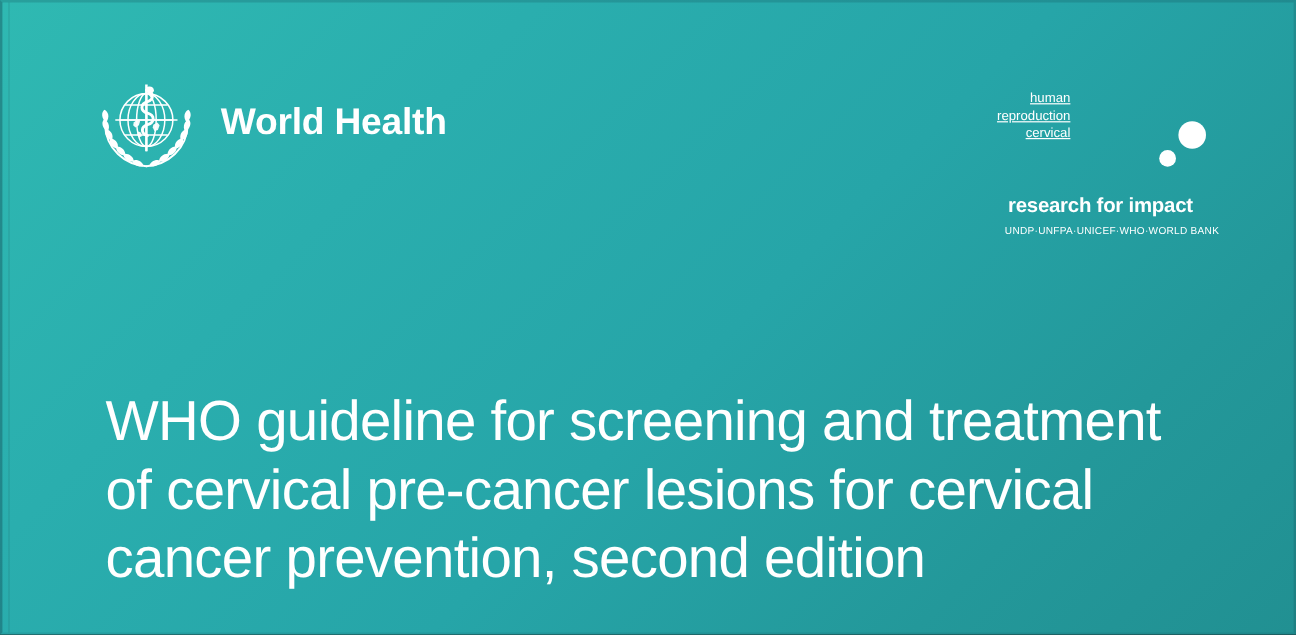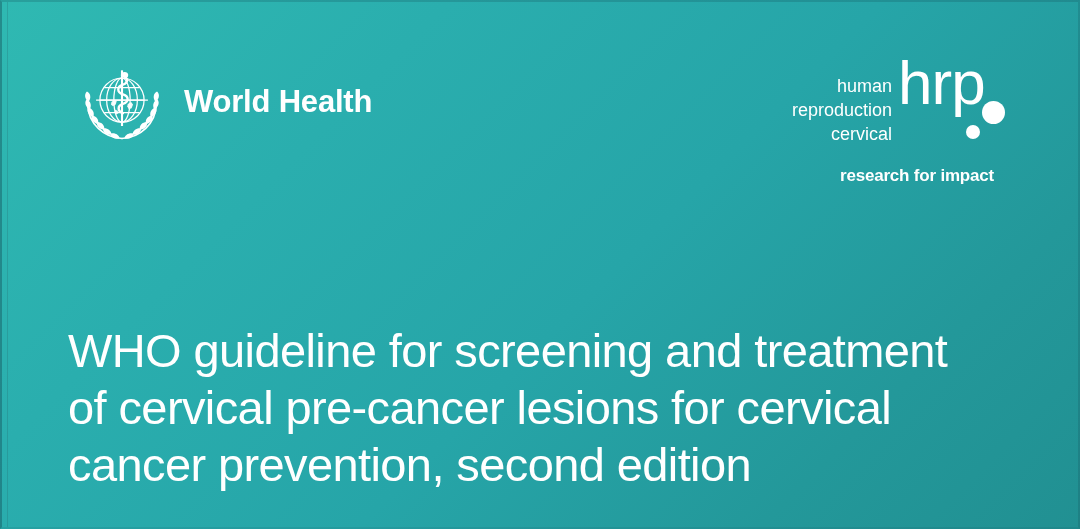--- a/index.html
+++ b/index.html
@@ -65,25 +65,26 @@
     color: #ffffff;
   }
   #hrp-top-row {
     display: flex;
     align-items: flex-start;
     justify-content: flex-end;
     gap: 6px;
   }
   #hrp-descriptor {
     text-align: right;
-    font-size: 18px;
+    font-size: 11px;
     line-height: 1.32;
     font-weight: 400;
     padding-top: 7px;
     color: #ffffff;
+    text-decoration: underline;
   }
   .hrp-desc-line { display: block; white-space: nowrap; }
   #hrp-mark {
     position: relative;
     width: 124px;
     height: 74px;
   }
   #hrp-word {
     position: absolute;
     left: 0;
@@ -125,21 +126,21 @@
     letter-spacing: 0.25px;
     margin-top: 5px;
     padding-right: 6px;
     color: #ffffff;
     white-space: nowrap;
   }
 
   
   #title-block {
     position: absolute;
-    left: 68px;
+    left: 88px;
     top: 322px;
     width: 940px;
   }
   .title-line {
     display: block;
     color: #ffffff;
     font-size: 47px;
     font-weight: 400;
     line-height: 57px;
     letter-spacing: -0.6px;
@@ -218,27 +219,27 @@
   <div id="hrp-logo">
 
     <div id="hrp-top-row">
       <div id="hrp-descriptor">
         <span class="hrp-desc-line">human</span>
         <span class="hrp-desc-line">reproduction</span>
         <span class="hrp-desc-line">cervical</span>
       </div>
 
       <div id="hrp-mark">
-        <span id="hrp-word">hrp</span>
         <span id="hrp-dot-large"></span>
         <span id="hrp-dot-small"></span>
       </div>
     </div>
 
     <div id="hrp-tagline">research for impact</div>
+    <div id="hrp-partners">UNDP·UNFPA·UNICEF·WHO·WORLD BANK</div>
   </div>
 
   <div id="title-block">
     <span class="title-line">WHO guideline for screening and treatment</span>
     <span class="title-line">of cervical pre-cancer lesions for cervical</span>
     <span class="title-line">cancer prevention, second edition</span>
   </div>
 
 </div>
 

